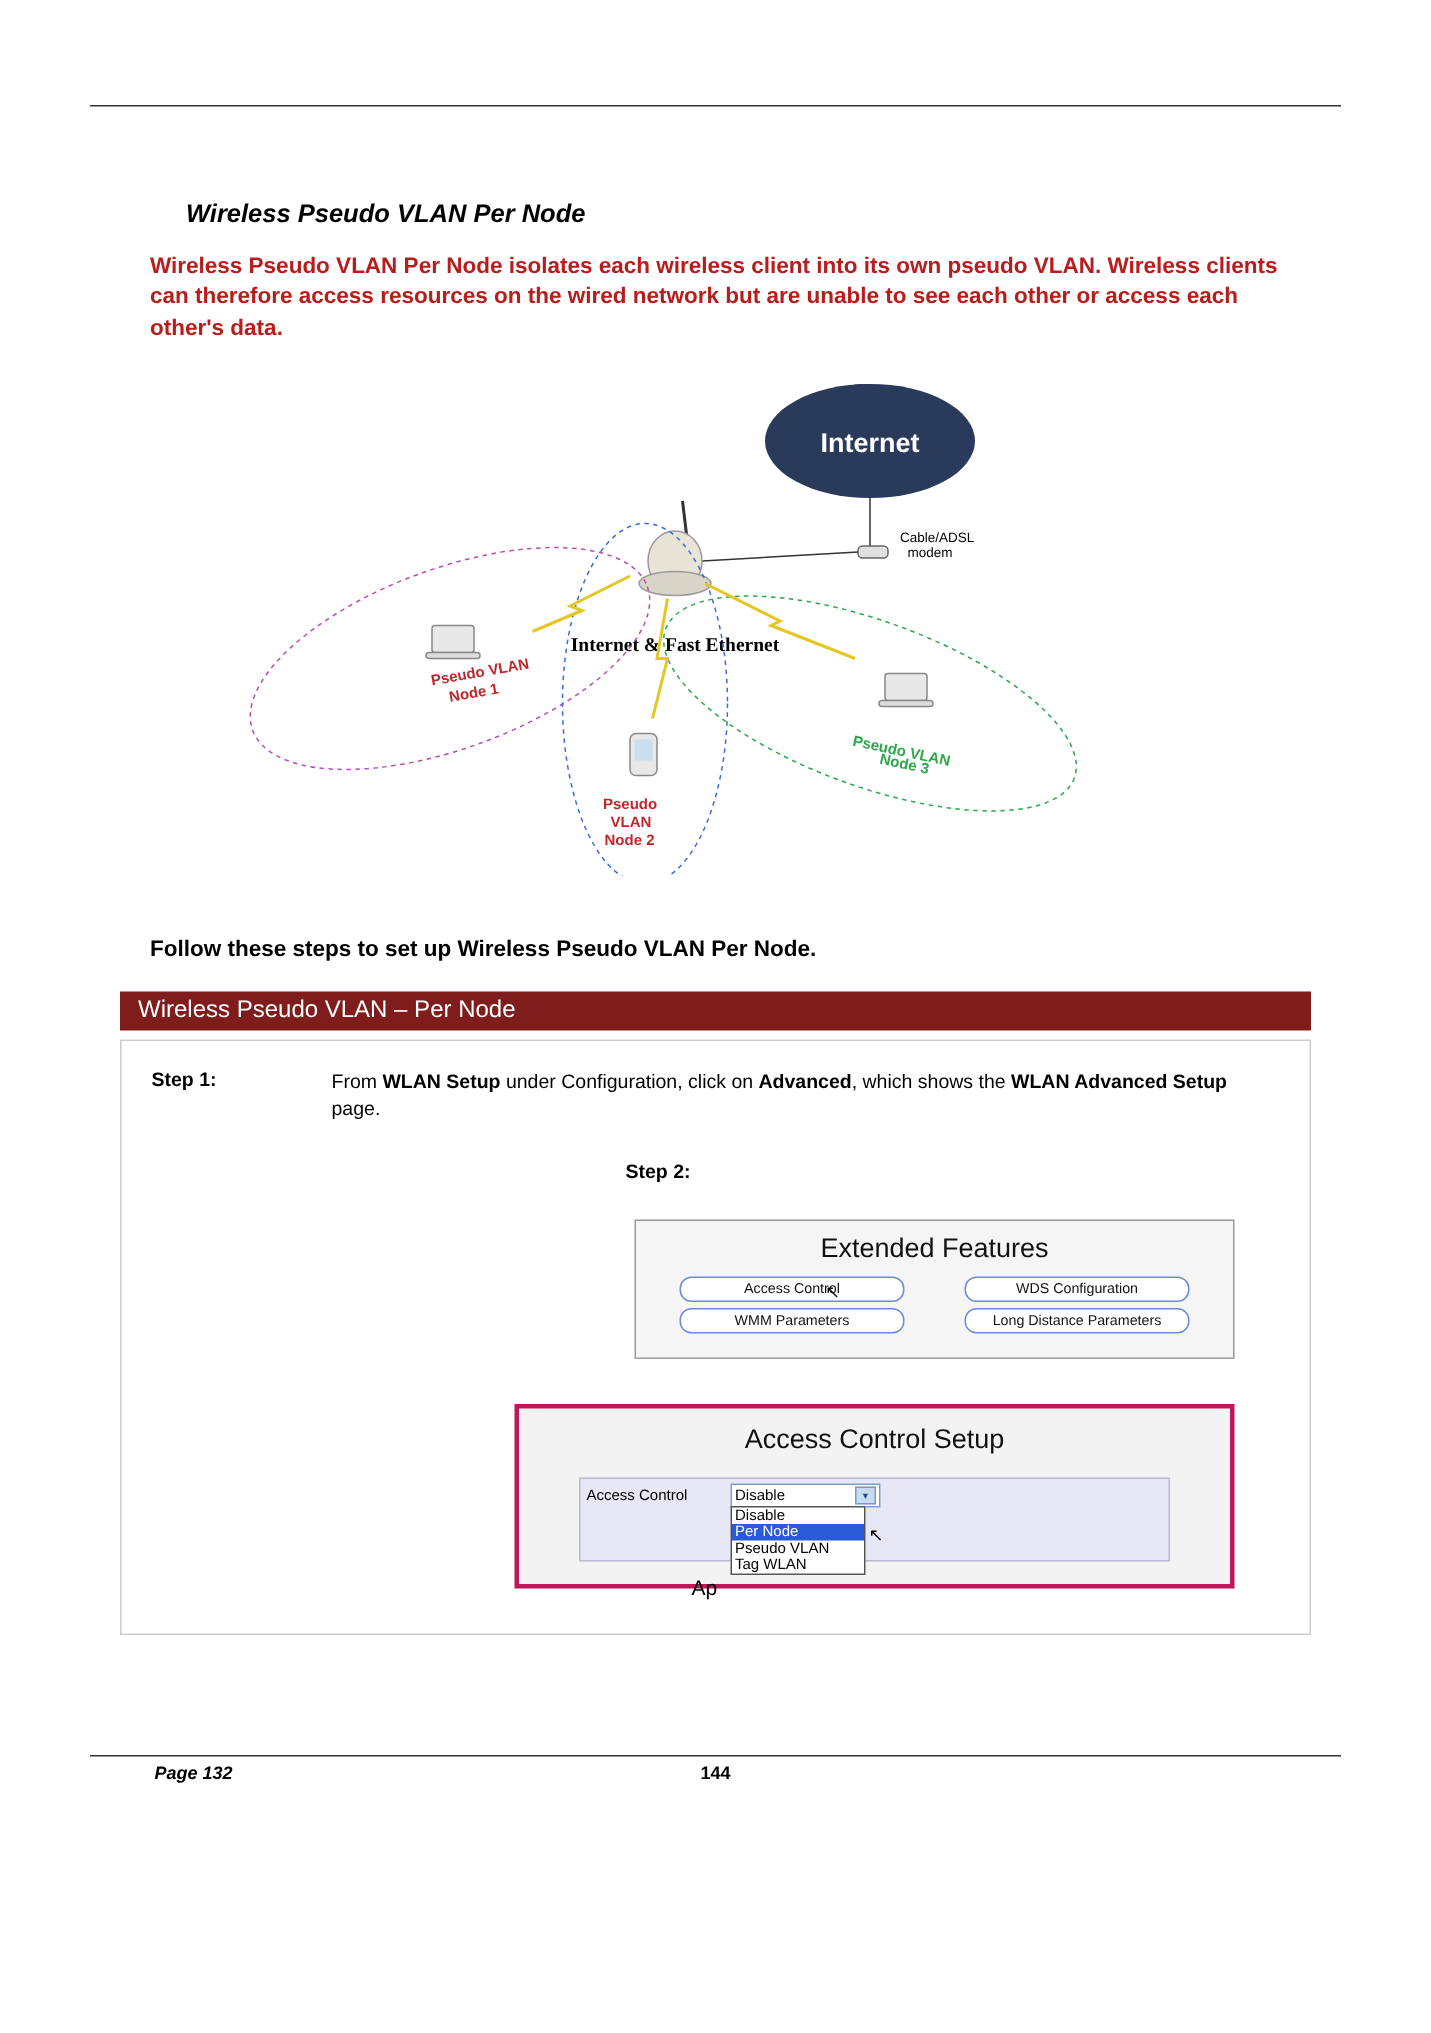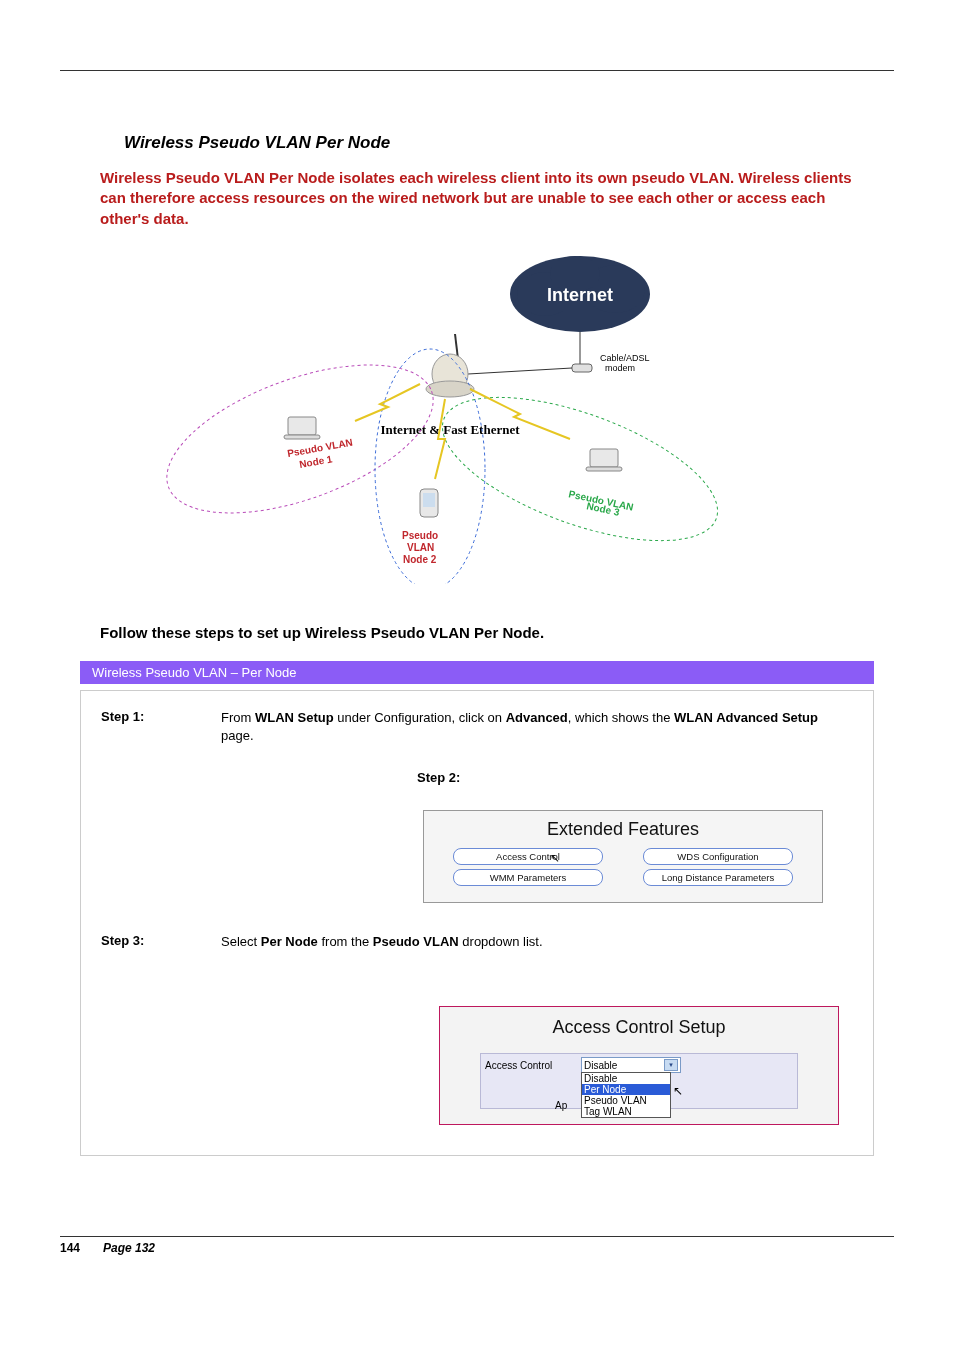--- a/index.html
+++ b/index.html
@@ -41,23 +41,23 @@
     .diagram-svg {
       width: 100%;
       height: 100%;
     }
     .follow-text {
       font-size: 15px;
       font-weight: bold;
       padding: 10px 100px 20px 100px;
     }
     .blue-bar {
-      background: #8b5cf6;
+      background: #7f1d1d;
       color: #fff;
-      font-size: 13px;
+      font-size: 16px;
       padding: 4px 12px;
       margin: 0 80px;
     }
     .step-box {
       border: 1px solid #ccc;
       margin: 6px 80px 0 80px;
       padding: 18px 20px 30px 20px;
       display: flex;
       flex-direction: column;
     }
@@ -104,25 +104,25 @@
       border-radius: 8px;
       background: #fff;
       font-size: 9.5px;
       padding: 2px 6px;
       width: 150px;
       text-align: center;
       color: #111;
       font-family: Arial, sans-serif;
     }
     .acs-box {
-      border: 1px solid #be185d;
+      border: 3px solid #be185d;
       background: #f3f3f3;
-      width: 400px;
+      width: 480px;
       margin-left: auto;
-      margin-right: 14px;
+      margin-right: 30px;
       margin-top: 30px;
       padding: 10px 10px 15px 10px;
     }
     .acs-title {
       font-family: Arial, sans-serif;
       font-size: 18px;
       text-align: center;
       margin-bottom: 15px;
       color: #111;
     }
@@ -178,22 +178,22 @@
     .acs-dd-item {
       padding: 0 2px;
     }
     .acs-dd-item.sel {
       background: #2a5bd7;
       color: #fff;
     }
     .acs-apply {
       position: absolute;
       left: 74px;
-      top: 46px;
-      font-size: 10px;
+      top: 64px;
+      font-size: 14px;
       font-family: Arial, sans-serif;
     }
     .cursor {
       position: absolute;
       font-size: 12px;
     }
     .footer-area {
       margin-top: 80px;
       padding: 0 60px;
     }
@@ -201,21 +201,21 @@
       border-top: 1px solid #333;
       margin-bottom: 4px;
     }
     .footer-text {
       font-size: 12px;
       font-weight: bold;
       font-style: italic;
       margin-left: 43px;
     }
     .pagenum {
-      text-align: left;
+      text-align: center;
       font-size: 12px;
       font-weight: bold;
       margin-top: -14px;
     }
   </style>
 </head>
 <body>
 
 <div class="header-rule"></div>
 
@@ -300,26 +300,20 @@
         <span class="cursor" style="right:42px;top:2px">↖</span>
       </div>
       <div class="ext-btn">WDS Configuration</div>
     </div>
     <div class="ext-btn-row">
       <div class="ext-btn">WMM Parameters</div>
       <div class="ext-btn">Long Distance Parameters</div>
     </div>
   </div>
 
-  <div class="step-row" style="margin-top:30px">
-    <div class="step-label">Step 3:</div>
-    <div class="step-text">
-      <span>Select </span><b>Per Node</b><span> from the </span><b>Pseudo VLAN</b><span> dropdown list.</span>
-    </div>
-  </div>
 
   <div class="acs-box">
     <div class="acs-title">Access Control Setup</div>
     <div class="acs-inner">
       <div class="acs-select-row">
         <div class="acs-key">Access Control</div>
         <div class="acs-select">
           <span>Disable</span>
           <span class="acs-select-arrow">▾</span>
         </div>

